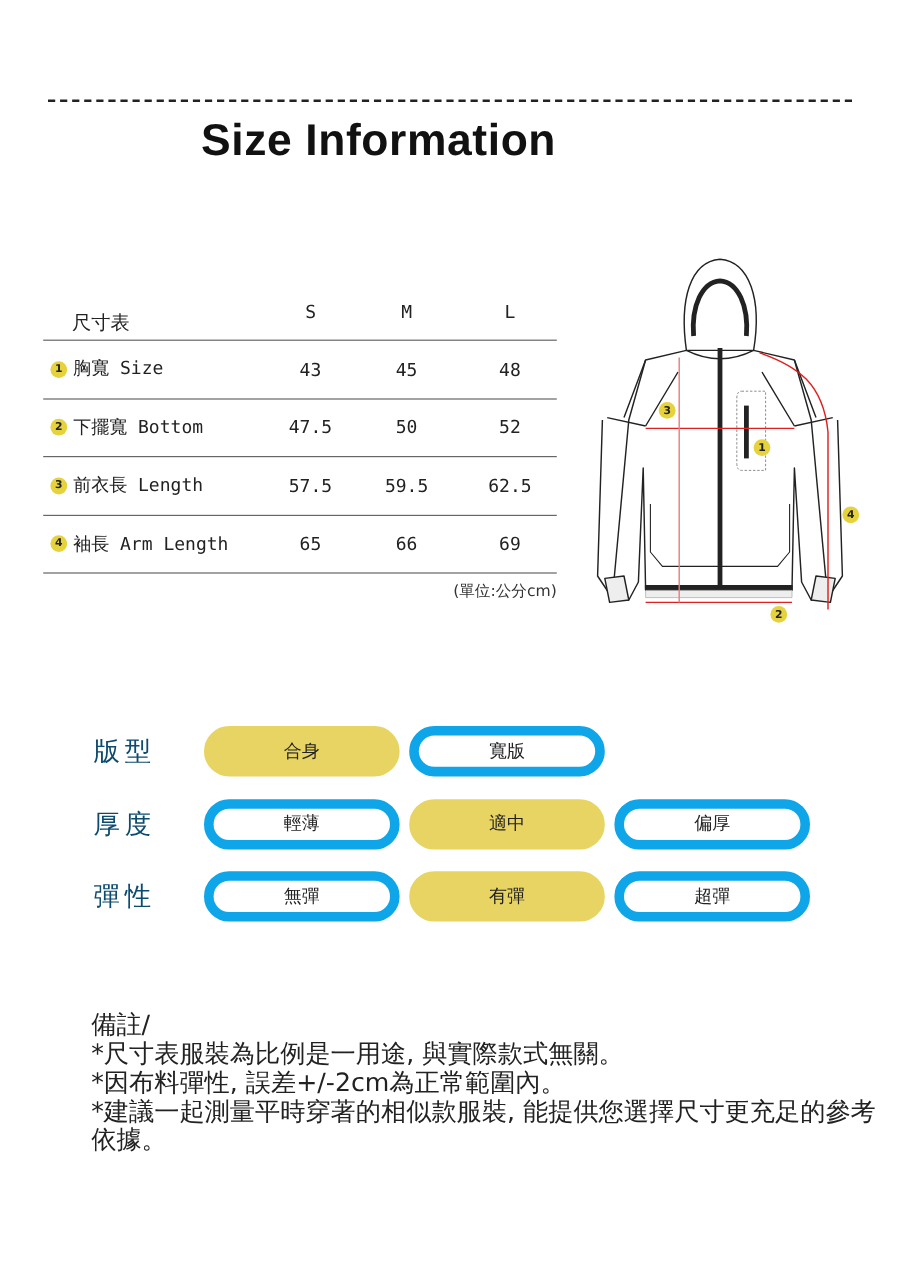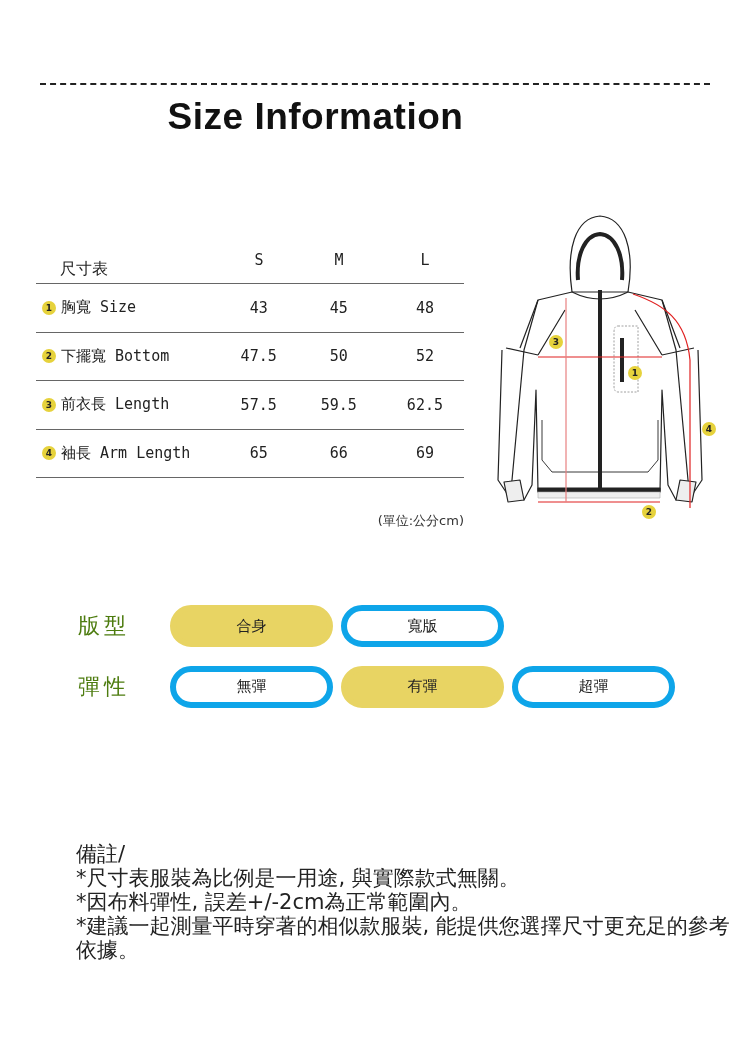--- a/index.html
+++ b/index.html
@@ -12,28 +12,28 @@
   .size-table { position: absolute; left: 36px; top: 236px; width: 428px; }
   .row { position: relative; height: 48.5px; display: flex; align-items: center; border-bottom: 1.5px solid #666; }
   .row.header { height: 48px; }
   .cell-label { width: 188px; display: flex; align-items: center; font-size: 15px; font-family: "DejaVu Sans Mono", monospace; color: #222; }
   .row.header .cell-label { padding-left: 24px; font-family: "DejaVu Sans", sans-serif; font-size: 16px; margin-top: 20px; }
   .cell { text-align: center; font-family: "DejaVu Sans Mono", monospace; font-size: 15px; color: #222; }
   .c-s { width: 80px; margin-left: 0; }
   .c-m { width: 80px; margin-left: 2px; }
   .c-l { width: 80px; margin-left: 8px; }
   .badge { display: inline-flex; align-items: center; justify-content: center; width: 14px; height: 14px; border-radius: 50%; background: #e6d23c; font-size: 9px; font-weight: 700; color: #222; margin-left: 6px; margin-right: 5px; font-family: "DejaVu Sans", sans-serif; }
-  .unit { position: absolute; right: 0; top: 248px; font-size: 13px; color: #333; font-family: "DejaVu Sans", sans-serif; margin-top: 28px; }
+  .unit { position: absolute; right: 0; top: 248px; font-size: 13px; color: #333; font-family: "DejaVu Sans", sans-serif; }
 
   .diagram { position: absolute; left: 490px; top: 210px; width: 240px; height: 320px; }
 
   .attr-section { position: absolute; left: 78px; top: 604px; }
   .attr-row { display: flex; align-items: center; height: 44px; margin-bottom: 16.5px; }
-  .attr-label { width: 92px; font-size: 22px; letter-spacing: 4px; color: #4d7c0f; font-family: Liberation Sans, sans-serif; }
-  .pill { width: 163px; height: 42px; border-radius: 22px; border: 6px solid #0ea5e9; display: flex; align-items: center; justify-content: center; font-size: 15px; color: #222; margin-right: 8px; background: #fff; font-family: "DejaVu Sans", sans-serif; }
+  .attr-label { width: 92px; font-size: 22px; letter-spacing: 4px; color: #0c4a6e; font-family: Liberation Sans, sans-serif; }
+  .pill { width: 163px; height: 42px; border-radius: 22px; border: 8px solid #0ea5e9; display: flex; align-items: center; justify-content: center; font-size: 15px; color: #222; margin-right: 8px; background: #fff; font-family: "DejaVu Sans", sans-serif; }
   .pill.active { background: #e8d463; border-color: #e8d463; }
 
   .notes { position: absolute; left: 76px; top: 842px; font-size: 21px; line-height: 24px; color: #222; font-family: "DejaVu Sans", sans-serif; }
 </style>
 </head>
 <body>
 
 <div class="dash-line"></div>
 <h1 class="title">Size Information</h1>
 
@@ -129,20 +129,26 @@
   </g>
 </svg>
 
 <div class="attr-section">
   <div class="attr-row">
     <div class="attr-label">版型</div>
     <div class="pill active">合身</div>
     <div class="pill">寬版</div>
   </div>
   <div class="attr-row">
+    <div class="attr-label">厚度</div>
+    <div class="pill">輕薄</div>
+    <div class="pill active">適中</div>
+    <div class="pill">偏厚</div>
+  </div>
+  <div class="attr-row">
     <div class="attr-label">彈性</div>
     <div class="pill">無彈</div>
     <div class="pill active">有彈</div>
     <div class="pill">超彈</div>
   </div>
 </div>
 
 <div class="notes">
   <div>備註/</div>
   <div>*尺寸表服裝為比例是一用途, 與實際款式無關。</div>

